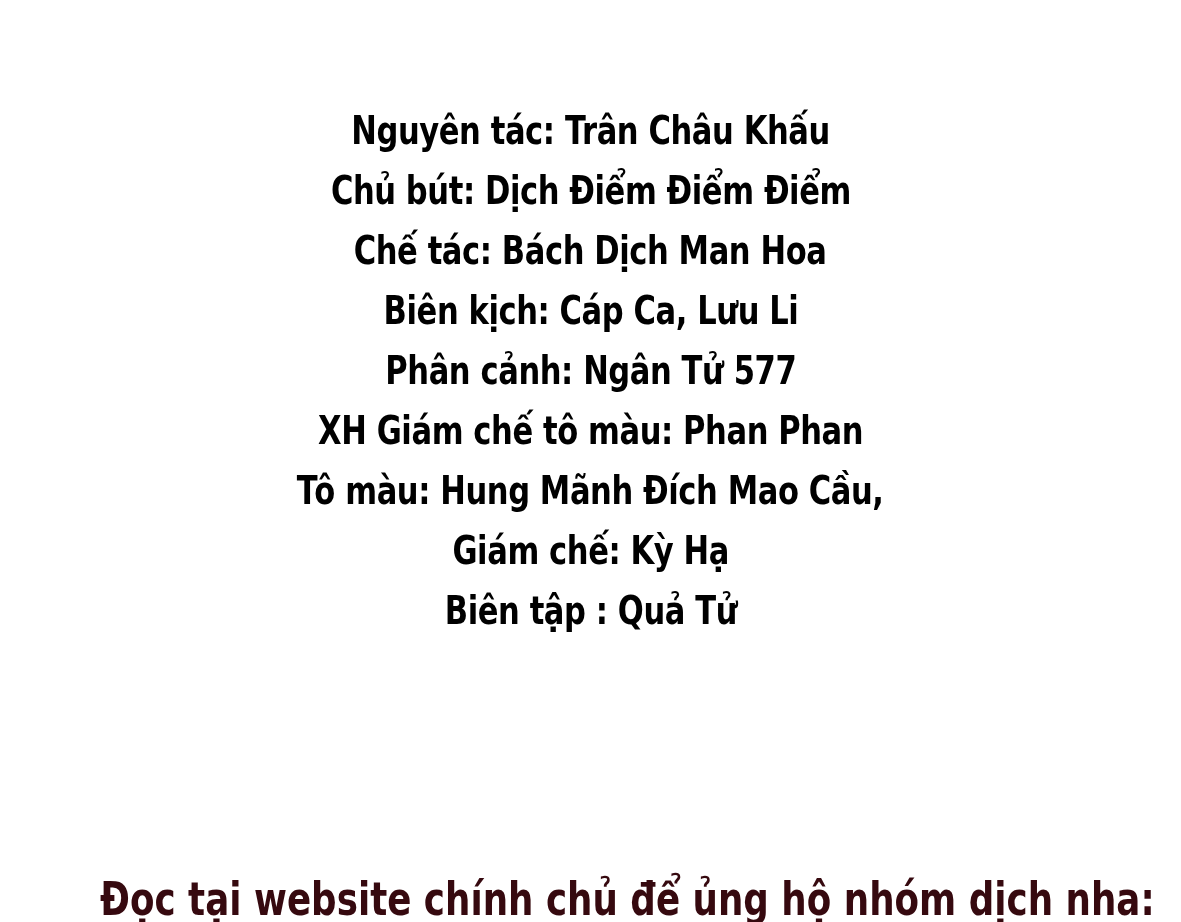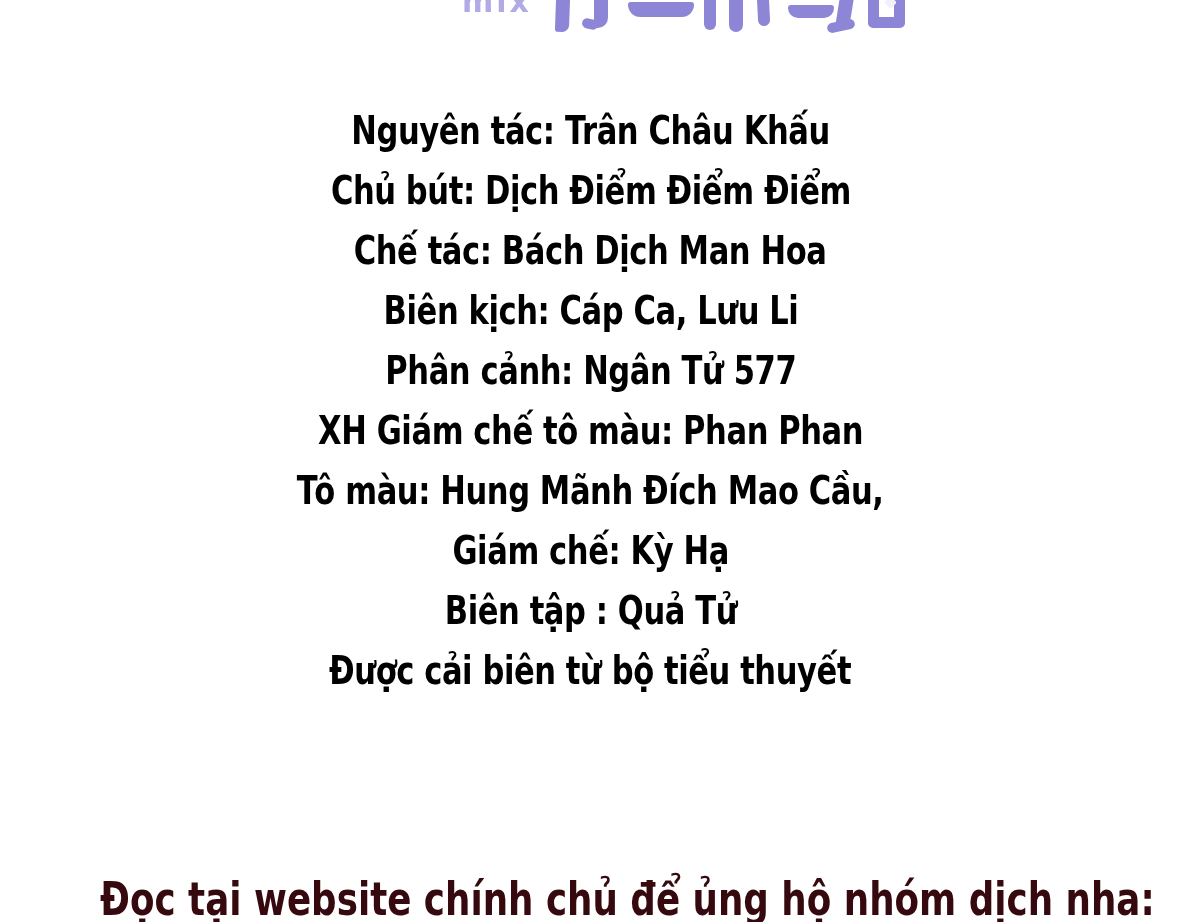--- a/index.html
+++ b/index.html
@@ -103,35 +103,20 @@
     transform: scale(0.85, 1.1);
     transform-origin: center top;
     white-space: nowrap;
   }
 </style>
 </head>
 <body>
 
 <div class="page">
 
-  <div class="title-banner">
-    <span class="banner-small-text">mix</span>
-    <div class="glyph g-a1"></div>
-    <div class="glyph g-a2"></div>
-    <div class="glyph g-a3"></div>
-    <div class="glyph g-b1"></div>
-    <div class="glyph g-c1"></div>
-    <div class="glyph g-c2"></div>
-    <div class="glyph g-c3"></div>
-    <div class="glyph g-d1"></div>
-    <div class="glyph g-e1"></div>
-    <div class="glyph g-e2"></div>
-    <div class="glyph g-e3"></div>
-    <div class="glyph g-sparkle"></div>
-  </div>
 
   <div class="credits">
     <div class="credit-line">
       <span>Nguyên tác: Trân Châu Khấu</span>
     </div>
     <div class="credit-line">
       <span>Chủ bút: Dịch Điểm Điểm Điểm</span>
     </div>
     <div class="credit-line">
       <span>Chế tác: Bách Dịch Man Hoa</span>
@@ -147,22 +132,19 @@
     </div>
     <div class="credit-line">
       <span>Tô màu: Hung Mãnh Đích Mao Cầu,</span>
     </div>
     <div class="credit-line">
       <span>Giám chế: Kỳ Hạ</span>
     </div>
     <div class="credit-line">
       <span>Biên tập : Quả Tử</span>
     </div>
-    <div class="credit-line">
-      <span>Được cải biên từ bộ tiểu thuyết</span>
-    </div>
   </div>
 
   <div class="footer-line">
     <span>Đọc tại website chính chủ để ủng hộ nhóm dịch nha:</span>
   </div>
 
 </div>
 
 </body></html>

